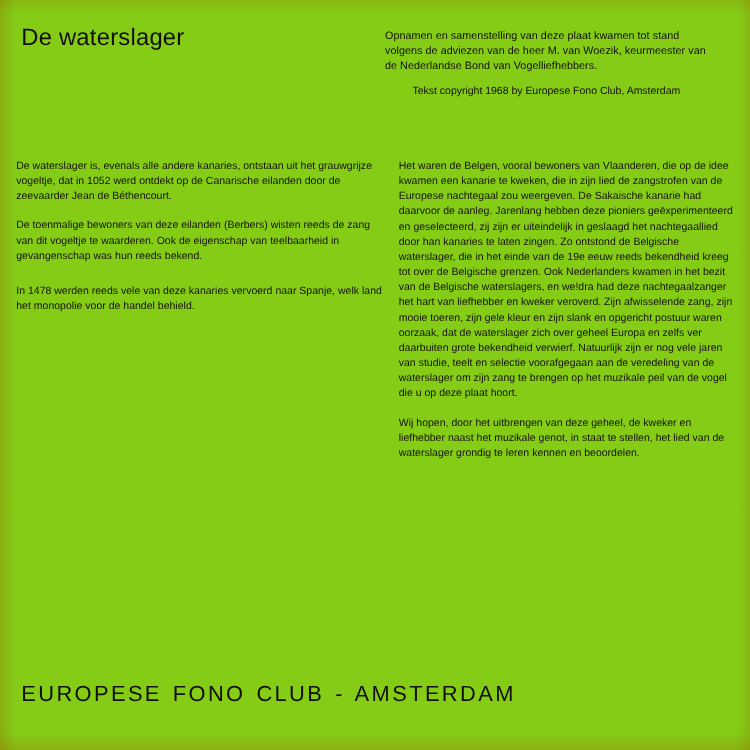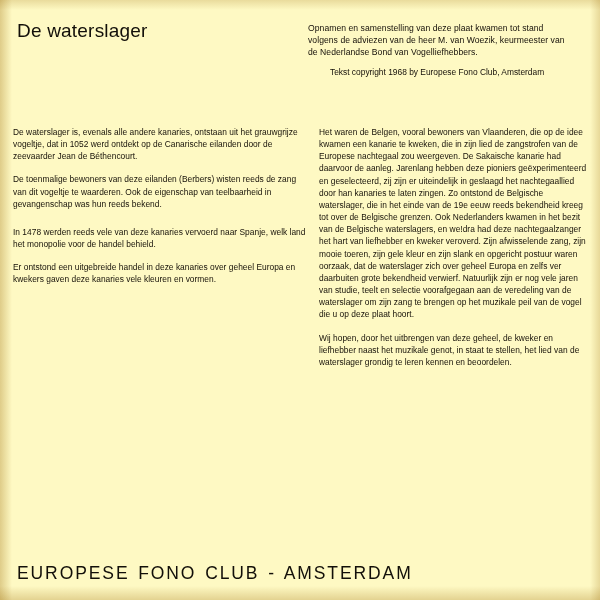--- a/index.html
+++ b/index.html
@@ -11,21 +11,21 @@
     height: 600px;
     background: #f5b800;
     font-family: "Liberation Sans", sans-serif;
     color: #17130c;
     overflow: hidden;
   }
   .sleeve {
     position: relative;
     width: 600px;
     height: 600px;
-    background: #fef9c3;
+    background: #84cc16;
     box-sizing: border-box;
   }
   
   .edge-left {
     position: absolute;
     left: 0; top: 0; bottom: 0; width: 12px;
     background: linear-gradient(to right, rgba(150,100,0,0.30), rgba(150,100,0,0.0));
     pointer-events: none;
   }
   .edge-right {
@@ -99,21 +99,21 @@
   .col p + p {
     margin-top: 16px;
   }
   .para-gap {
     margin-top: 11px !important;
   }
 
   .footer {
     position: absolute;
     left: 17px;
-    bottom: 16px;
+    bottom: 34px;
     font-size: 17.5px;
     letter-spacing: 1.9px;
     font-weight: 400;
     color: #120f09;
     word-spacing: 2px;
   }
 </style>
 </head>
 <body>
 
@@ -127,21 +127,20 @@
   <div class="title">De waterslager</div>
 
   <div class="credits">Opnamen en samenstelling van deze plaat kwamen tot stand volgens de adviezen van de heer M. van Woezik, keurmeester van de Nederlandse Bond van Vogelliefhebbers.</div>
 
   <div class="copyright">Tekst copyright 1968 by Europese Fono Club, Amsterdam</div>
 
   <div class="col col-left">
     <p>De waterslager is, evenals alle andere kanaries, ontstaan uit het grauwgrijze vogeltje, dat in 1052 werd ontdekt op de Canarische eilanden door de zeevaarder Jean de Béthencourt.</p>
     <p class="para-gap">De toenmalige bewoners van deze eilanden (Berbers) wisten reeds de zang van dit vogeltje te waarderen. Ook de eigenschap van teelbaarheid in gevangenschap was hun reeds bekend.</p>
     <p>In 1478 werden reeds vele van deze kanaries vervoerd naar Spanje, welk land het monopolie voor de handel behield.</p>
-    <p class="para-gap">Er ontstond een uitgebreide handel in deze kanaries over geheel Europa en kwekers gaven deze kanaries vele kleuren en vormen.</p>
   </div>
 
   <div class="col col-right">
     <p>Het waren de Belgen, vooral bewoners van Vlaanderen, die op de idee kwamen een kanarie te kweken, die in zijn lied de zangstrofen van de Europese nachtegaal zou weergeven. De Sakaische kanarie had daarvoor de aanleg. Jarenlang hebben deze pioniers geëxperimenteerd en geselecteerd, zij zijn er uiteindelijk in geslaagd het nachtegaallied door han kanaries te laten zingen. Zo ontstond de Belgische waterslager, die in het einde van de 19e eeuw reeds bekendheid kreeg tot over de Belgische grenzen. Ook Nederlanders kwamen in het bezit van de Belgische waterslagers, en we!dra had deze nachtegaalzanger het hart van liefhebber en kweker veroverd. Zijn afwisselende zang, zijn mooie toeren, zijn gele kleur en zijn slank en opgericht postuur waren oorzaak, dat de waterslager zich over geheel Europa en zelfs ver daarbuiten grote bekendheid verwierf. Natuurlijk zijn er nog vele jaren van studie, teelt en selectie voorafgegaan aan de veredeling van de waterslager om zijn zang te brengen op het muzikale peil van de vogel die u op deze plaat hoort.</p>
     <p class="para-gap">Wij hopen, door het uitbrengen van deze geheel, de kweker en liefhebber naast het muzikale genot, in staat te stellen, het lied van de waterslager grondig te leren kennen en beoordelen.</p>
   </div>
 
   <div class="footer">EUROPESE FONO CLUB - AMSTERDAM</div>
 
 </div>

